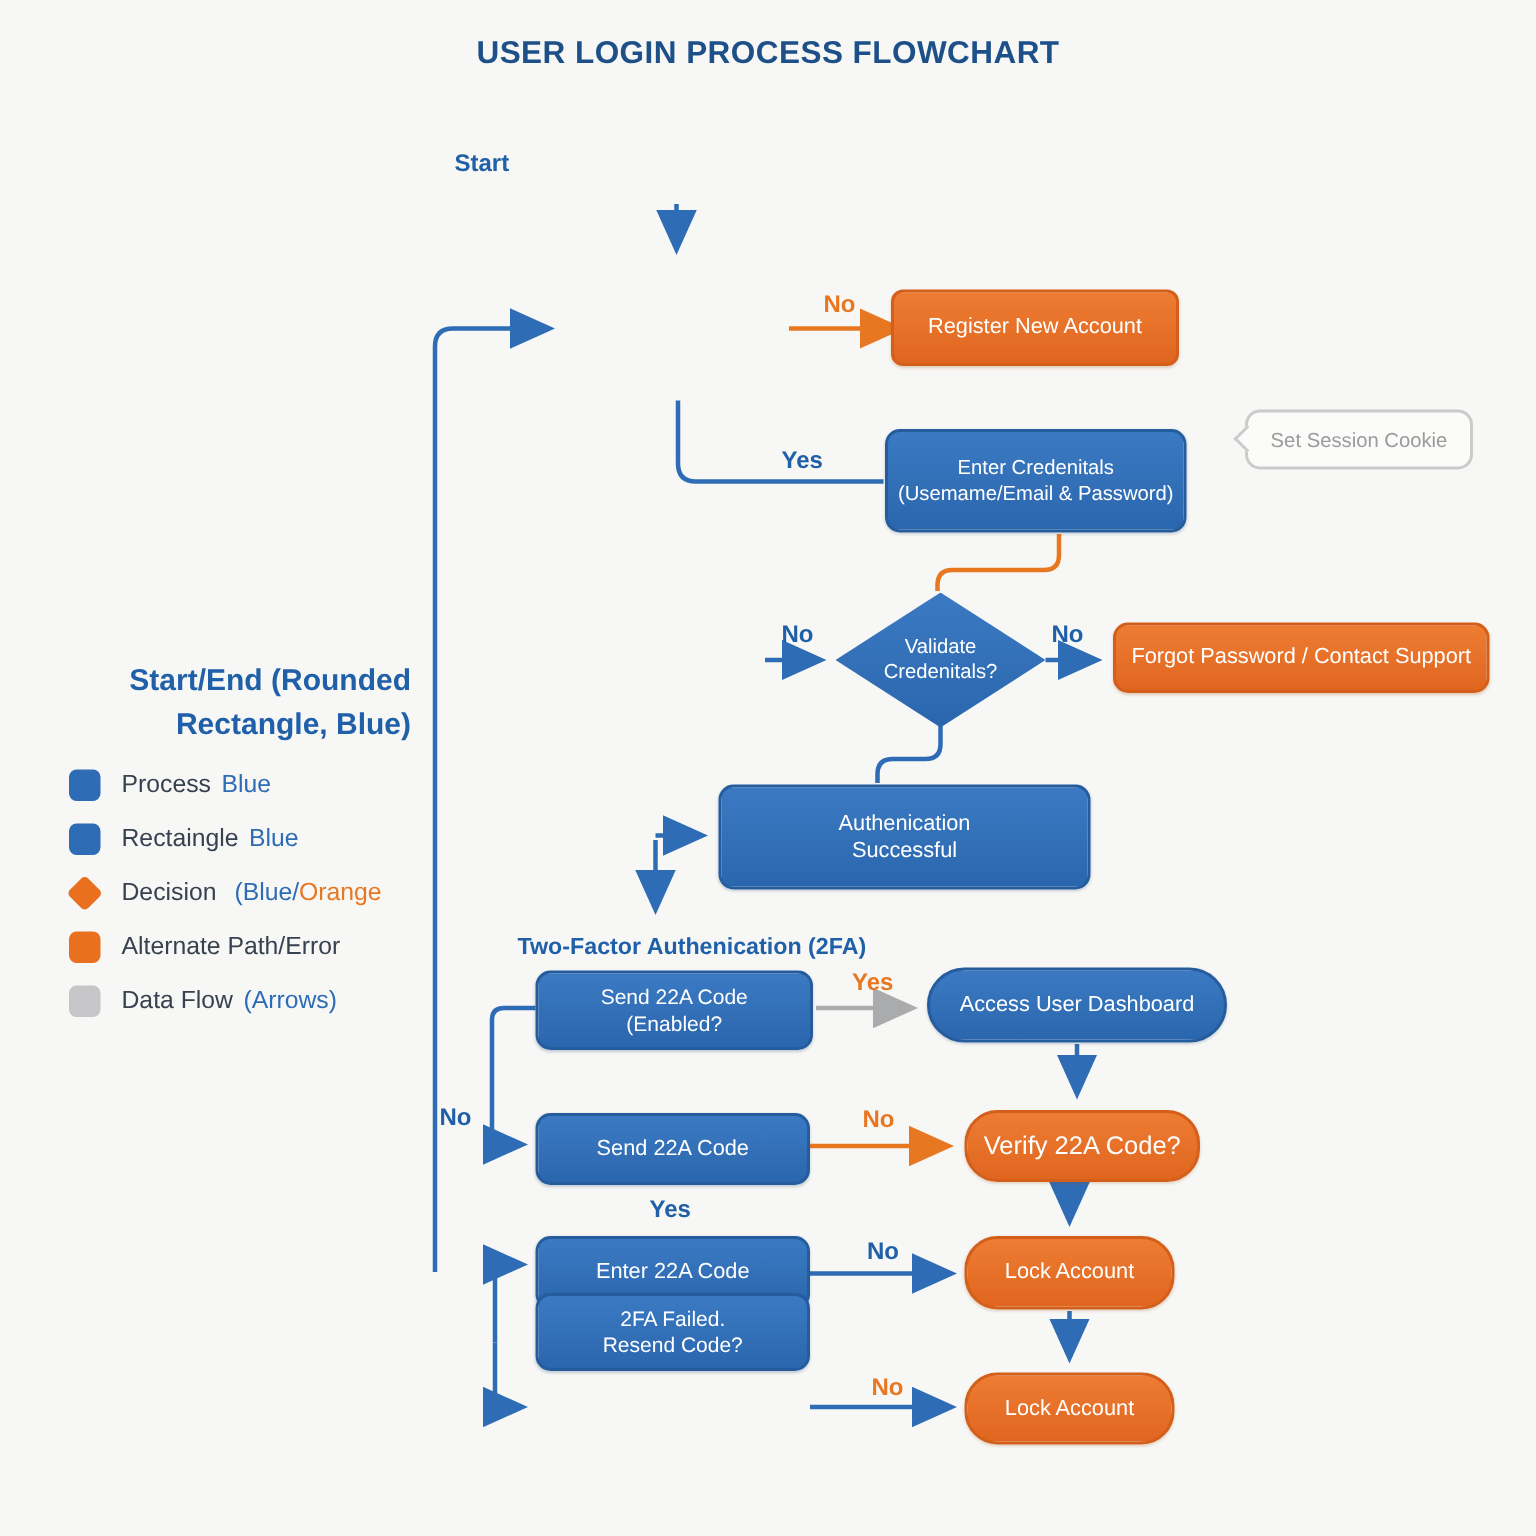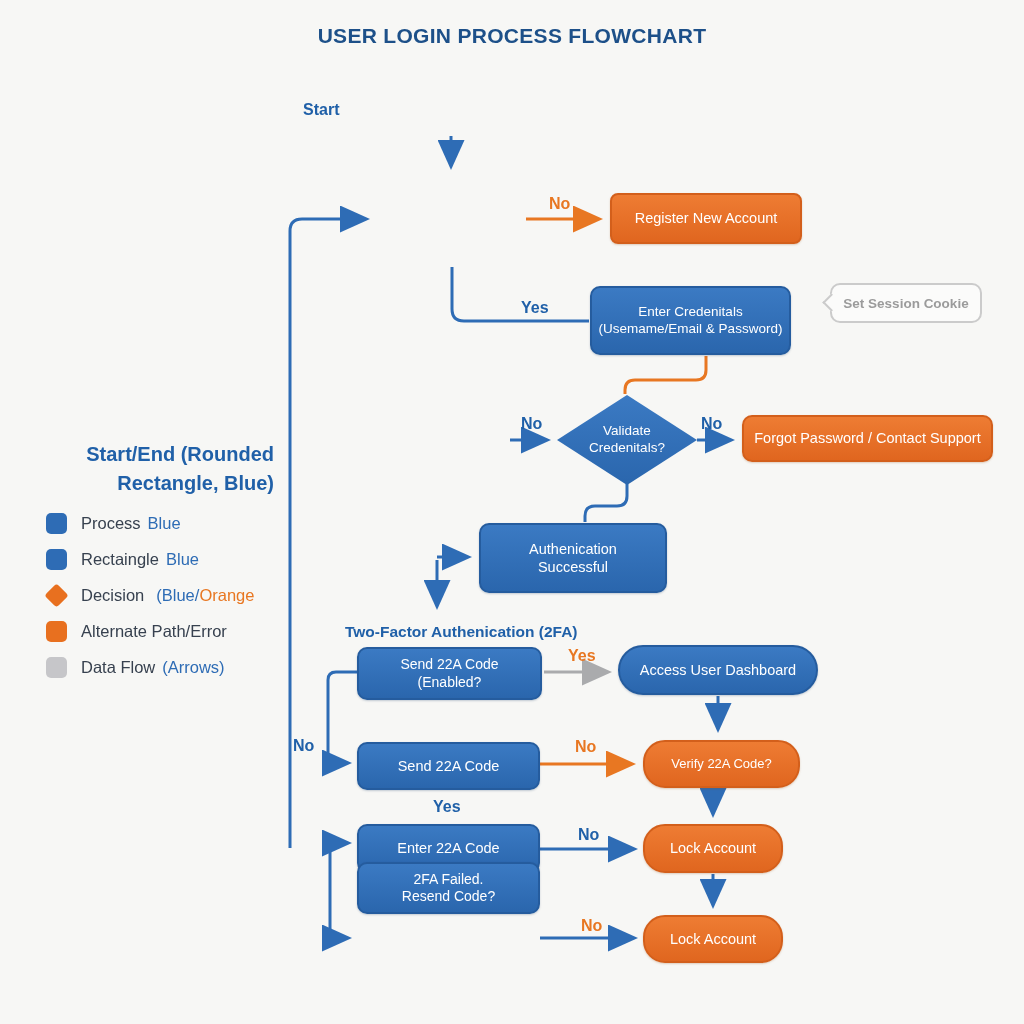--- a/index.html
+++ b/index.html
@@ -14,24 +14,24 @@
   .orange{background:linear-gradient(180deg,#ee7c33 0%,#e0661f 100%);
         border:2px solid #d35f1b;box-shadow:0 1px 2px rgba(150,80,20,.25);}
   .diamond{clip-path:polygon(50% 0,100% 50%,50% 100%,0 50%);border:none;
         background:linear-gradient(180deg,#3b7ac3 0%,#2a66ad 100%);}
   .lbl{position:absolute;font-weight:600;font-size:16px;}
   .lbl.b{color:#2060a8;} .lbl.o{color:#e87722;}
   .title{position:absolute;left:0;right:0;top:24px;text-align:center;
          font-size:21px;font-weight:700;color:#1d5089;letter-spacing:.3px;}
   .two-line span{display:block;}
 
-  .bubble{position:absolute;left:830px;top:283px;width:148px;height:36px;
+  .bubble{position:absolute;left:830px;top:273px;width:148px;height:36px;
           background:#fbfbfa;border:2px solid #cbcbcb;border-radius:10px;
           display:flex;align-items:center;justify-content:center;
-          color:#9b9b9b;font-size:13.5px;font-weight:bold;}
+          color:#9b9b9b;font-size:13.5px;}
   .bubble .tail{position:absolute;left:-7px;top:11px;width:11px;height:11px;
           background:#fbfbfa;border-left:2px solid #cbcbcb;border-bottom:2px solid #cbcbcb;
           transform:rotate(45deg);}
 
   .legend{position:absolute;left:14px;top:440px;width:260px;}
   .legend .hdr{color:#2060a8;font-size:20px;font-weight:600;line-height:1.45;margin-left:38px;text-align:right;}
   .lrow{display:flex;align-items:center;margin-top:14px;height:22px;padding-left:32px;}
   .sw{width:21px;height:21px;border-radius:5px;margin-right:14px;flex:0 0 auto;}
   .sw.bluesq{background:#2e6cb5;}
   .sw.orangesq{background:#e8701f;}
@@ -84,21 +84,21 @@
     <g fill="none" stroke="#aaabad" stroke-width="3">
       <path d="M544,672 L606,672" marker-end="url(#ag)"></path>
     </g>
   </svg>
 
   <div class="title">USER LOGIN PROCESS FLOWCHART</div>
 
   <div class="lbl b" style="left:303px;top:101px;">Start</div>
 
   <div class="lbl o" style="left:549px;top:195px;">No</div>
-  <div class="node orange" style="left:610px;top:193px;width:192px;height:51px;border-radius:8px;font-size:14.5px;">Register New Account</div>
+  <div class="node orange" style="left:594px;top:193px;width:192px;height:51px;border-radius:8px;font-size:14.5px;">Register New Account</div>
 
   <div class="lbl b" style="left:521px;top:299px;">Yes</div>
   <div class="node blue two-line" style="left:590px;top:286px;width:201px;height:69px;border-radius:10px;font-size:13.5px;">
     <div>
       <span>Enter Credenitals</span>
       <span>(Usemame/Email &amp; Password)</span>
     </div>
   </div>
   <div class="bubble">
     <div class="tail"></div>
@@ -108,42 +108,42 @@
   <div class="lbl b" style="left:521px;top:415px;">No</div>
   <div class="node diamond two-line" style="left:557px;top:395px;width:140px;height:90px;font-size:13.5px;">
     <div>
       <span>Validate</span>
       <span>Credenitals?</span>
     </div>
   </div>
   <div class="lbl b" style="left:701px;top:415px;">No</div>
   <div class="node orange" style="left:742px;top:415px;width:251px;height:47px;border-radius:10px;font-size:14.5px;">Forgot Password / Contact Support</div>
 
-  <div class="node blue two-line" style="left:479px;top:523px;width:188px;height:70px;border-radius:10px;font-size:14.5px;">
+  <div class="node blue two-line" style="left:479px;top:523px;width:248px;height:70px;border-radius:10px;font-size:14.5px;">
     <div>
       <span>Authenication</span>
       <span>Successful</span>
     </div>
   </div>
 
   <div class="lbl b" style="left:345px;top:623px;font-size:15.5px;">Two-Factor Authenication (2FA)</div>
 
   <div class="node blue two-line" style="left:357px;top:647px;width:185px;height:53px;border-radius:10px;font-size:14px;">
     <div>
       <span>Send 22A Code</span>
       <span>(Enabled?</span>
     </div>
   </div>
   <div class="lbl o" style="left:568px;top:647px;">Yes</div>
   <div class="node blue" style="left:618px;top:645px;width:200px;height:50px;border-radius:25px;font-size:14.5px;">Access User Dashboard</div>
 
   <div class="lbl b" style="left:293px;top:737px;">No</div>
   <div class="node blue" style="left:357px;top:742px;width:183px;height:48px;border-radius:10px;font-size:14.5px;">Send 22A Code</div>
   <div class="lbl o" style="left:575px;top:738px;">No</div>
-  <div class="node orange" style="left:643px;top:740px;width:157px;height:48px;border-radius:22px;font-size:13px;">Verify 22A Code?</div>
+  <div class="node orange" style="left:643px;top:740px;width:157px;height:48px;border-radius:22px;font-size:17px;">Verify 22A Code?</div>
 
   <div class="lbl b" style="left:433px;top:798px;">Yes</div>
   <div class="node blue" style="left:357px;top:824px;width:183px;height:49px;border-radius:10px;font-size:14.5px;">Enter 22A Code</div>
   <div class="lbl b" style="left:578px;top:826px;">No</div>
   <div class="node orange" style="left:643px;top:824px;width:140px;height:49px;border-radius:22px;font-size:14.5px;">Lock Account</div>
 
   <div class="node blue two-line" style="left:357px;top:862px;width:183px;height:52px;border-radius:10px;font-size:14px;">
     <div>
       <span>2FA Failed.</span>
       <span>Resend Code?</span>

